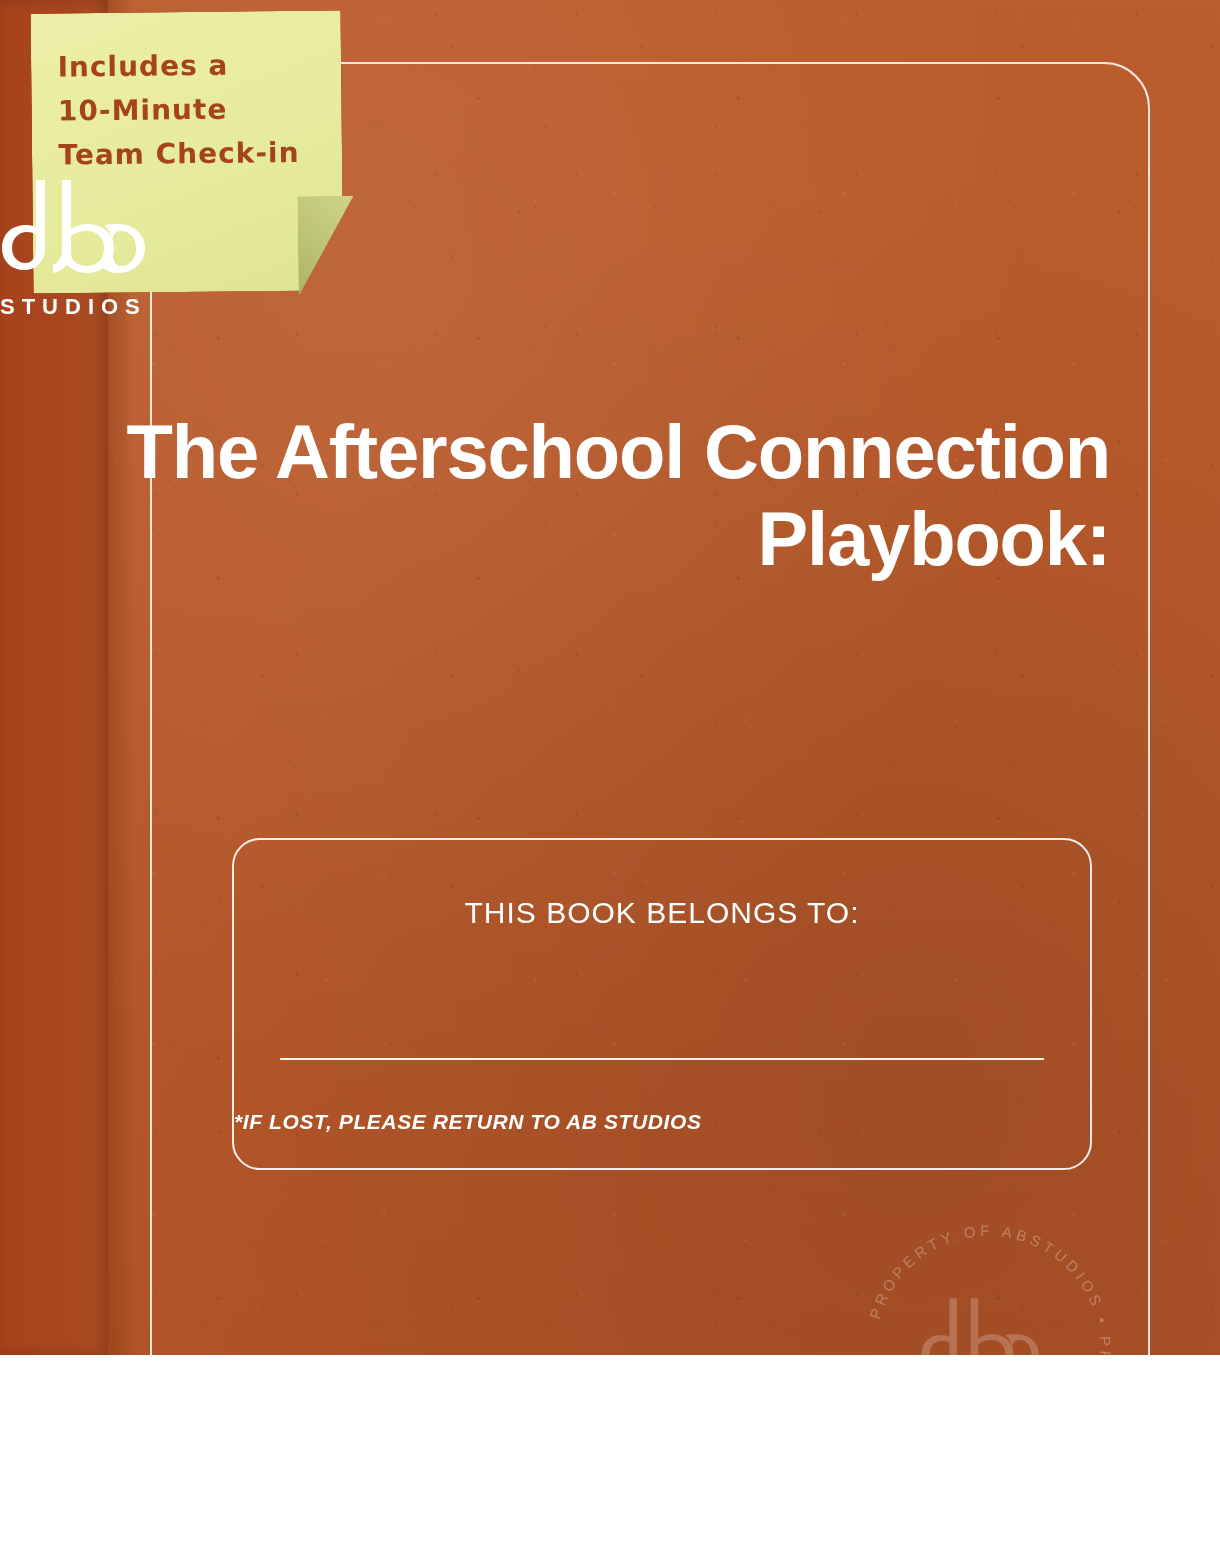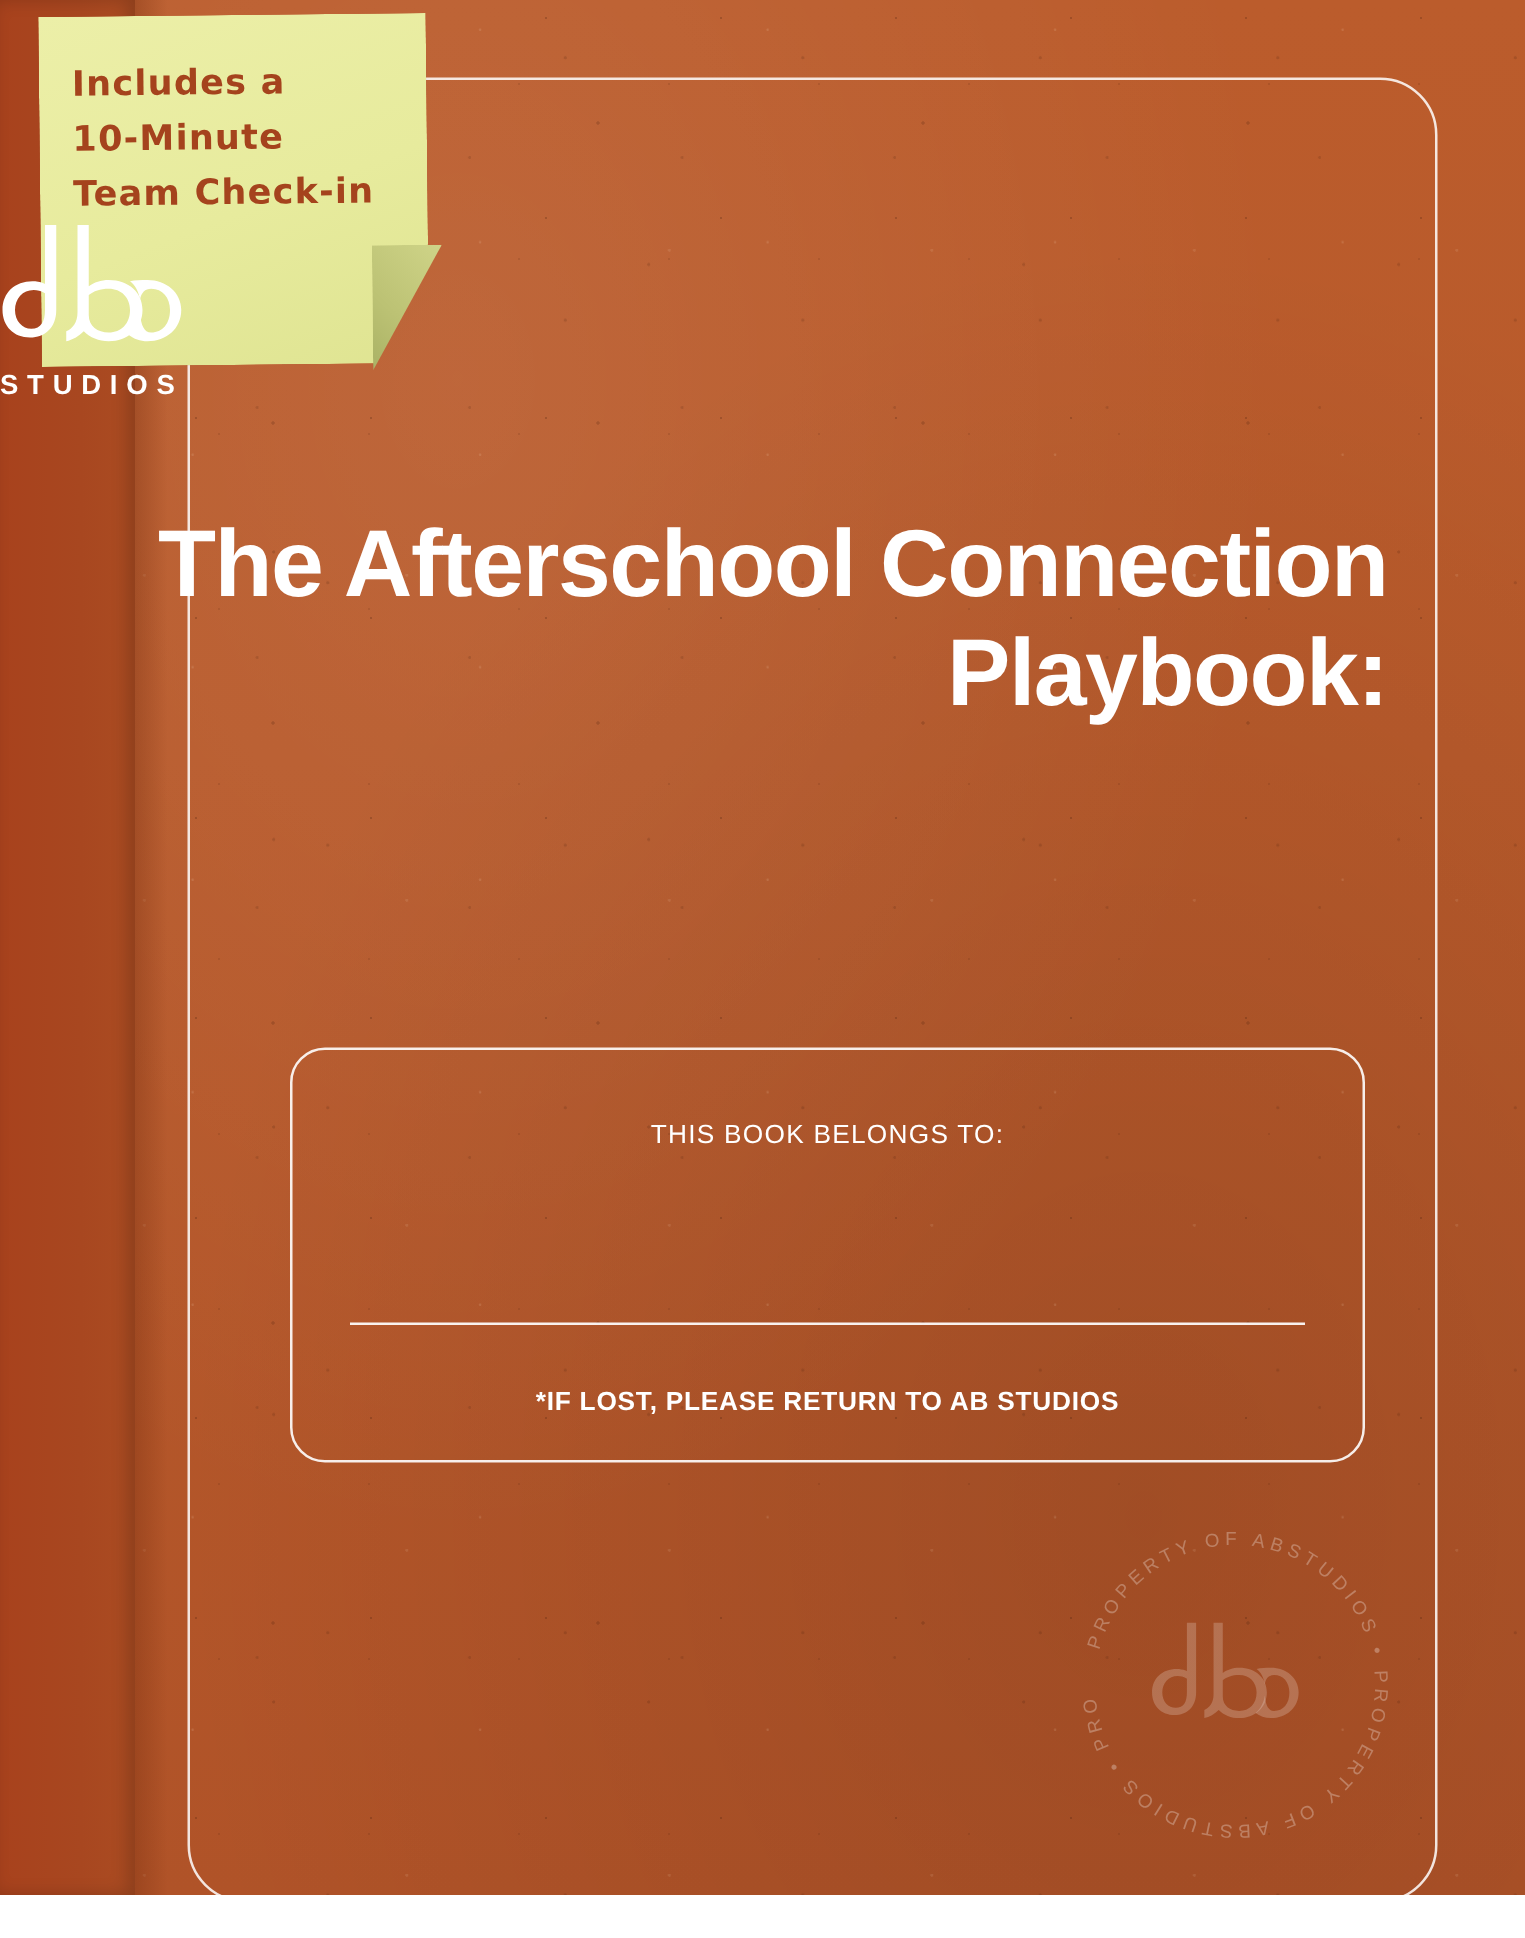--- a/index.html
+++ b/index.html
@@ -9,21 +9,21 @@
   body {
     width: 1220px;
     height: 1550px;
     font-family: "Liberation Sans", sans-serif;
     overflow: hidden;
   }
 
   #cover {
     position: relative;
     width: 1220px;
-    height: 1516px;
+    height: 1355px;
     background:
       radial-gradient(ellipse at 30% 20%, rgba(255,255,255,0.07), rgba(0,0,0,0) 55%),
       radial-gradient(ellipse at 75% 80%, rgba(0,0,0,0.10), rgba(0,0,0,0) 60%),
       linear-gradient(180deg, #bb5c2c 0%, #b85a2b 40%, #b05328 100%);
     overflow: hidden;
   }
 
   
   #texture {
     position: absolute;
@@ -177,41 +177,42 @@
     border-radius: 28px;
     box-sizing: border-box;
   }
   #belongs-label {
     position: absolute;
     left: 0;
     right: 0;
     top: 56px;
     text-align: center;
     color: #ffffff;
-    font-size: 21px;
+    font-size: 30px;
     font-weight: 500;
     letter-spacing: 1px;
   }
   #belongs-line {
     position: absolute;
     left: 46px;
     right: 46px;
     top: 218px;
     height: 2px;
     background: rgba(255,255,255,0.92);
   }
   #belongs-note {
     position: absolute;
     left: 0;
     right: 0;
     top: 270px;
-    text-align: center;
+    text-align: left;
     color: #ffffff;
     font-size: 21px;
     font-weight: 700;
+    font-style: italic;
     letter-spacing: 0.6px;
   }
 
   
   #watermark {
     position: absolute;
     left: 852px;
     top: 1212px;
     width: 272px;
     height: 272px;

